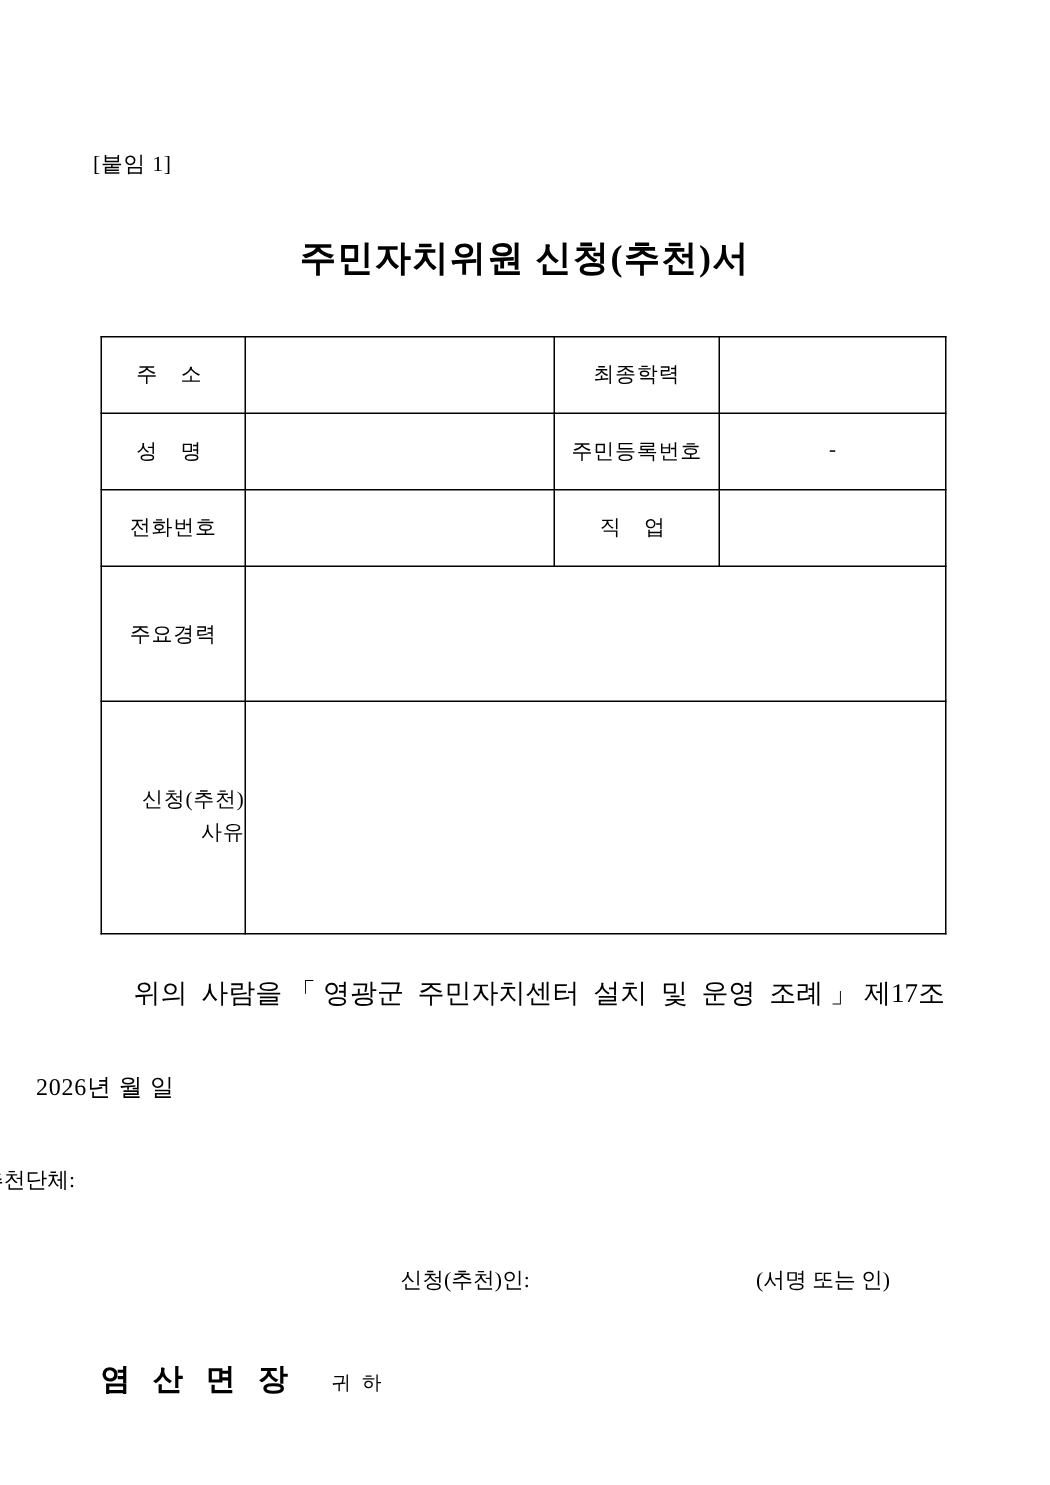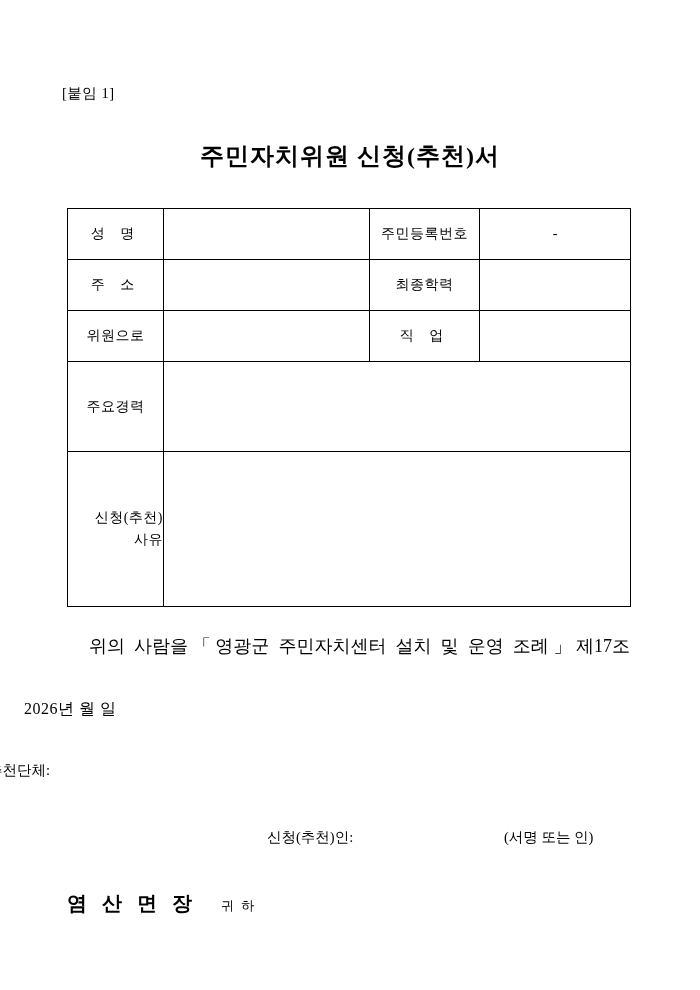--- a/index.html
+++ b/index.html
@@ -10,21 +10,21 @@
     width: 700px;
     height: 990px;
     background: #ffffff;
     font-family: "Liberation Serif", serif;
     color: #000000;
     position: relative;
     overflow: hidden;
   }
   .page {
     position: absolute;
-    top: 0; left: 0;
+    top: 16px; left: 0;
     width: 700px;
     height: 884px;
     box-sizing: border-box;
     border-radius: 20px;
   }
 
   .attachment-tag {
     position: absolute;
     left: 62px;
     top: 84px;
@@ -171,33 +171,33 @@
 
   <table class="form-table">
     <colgroup>
       <col style="width:96px">
       <col style="width:206px">
       <col style="width:110px">
       <col style="width:151px">
     </colgroup>
     <tbody>
       <tr class="row-h">
+        <td class="lbl lbl-wide">주     소</td>
+        <td class="cell-val"></td>
+        <td class="lbl">최종학력</td>
+        <td class="cell-val"></td>
+      </tr>
+      <tr class="row-h">
         <td class="lbl lbl-wide">성     명</td>
         <td class="cell-val"></td>
         <td class="lbl">주민등록번호</td>
         <td class="cell-val">-</td>
       </tr>
       <tr class="row-h">
-        <td class="lbl lbl-wide">주     소</td>
-        <td class="cell-val"></td>
-        <td class="lbl">최종학력</td>
-        <td class="cell-val"></td>
-      </tr>
-      <tr class="row-h">
-        <td class="lbl">위원으로</td>
+        <td class="lbl">전화번호</td>
         <td class="cell-val"></td>
         <td class="lbl lbl-wide">직     업</td>
         <td class="cell-val"></td>
       </tr>
       <tr class="row-career">
         <td class="lbl">주요경력</td>
         <td class="cell-val" colspan="3"></td>
       </tr>
       <tr class="row-reason">
         <td class="lbl lbl-two-line">

